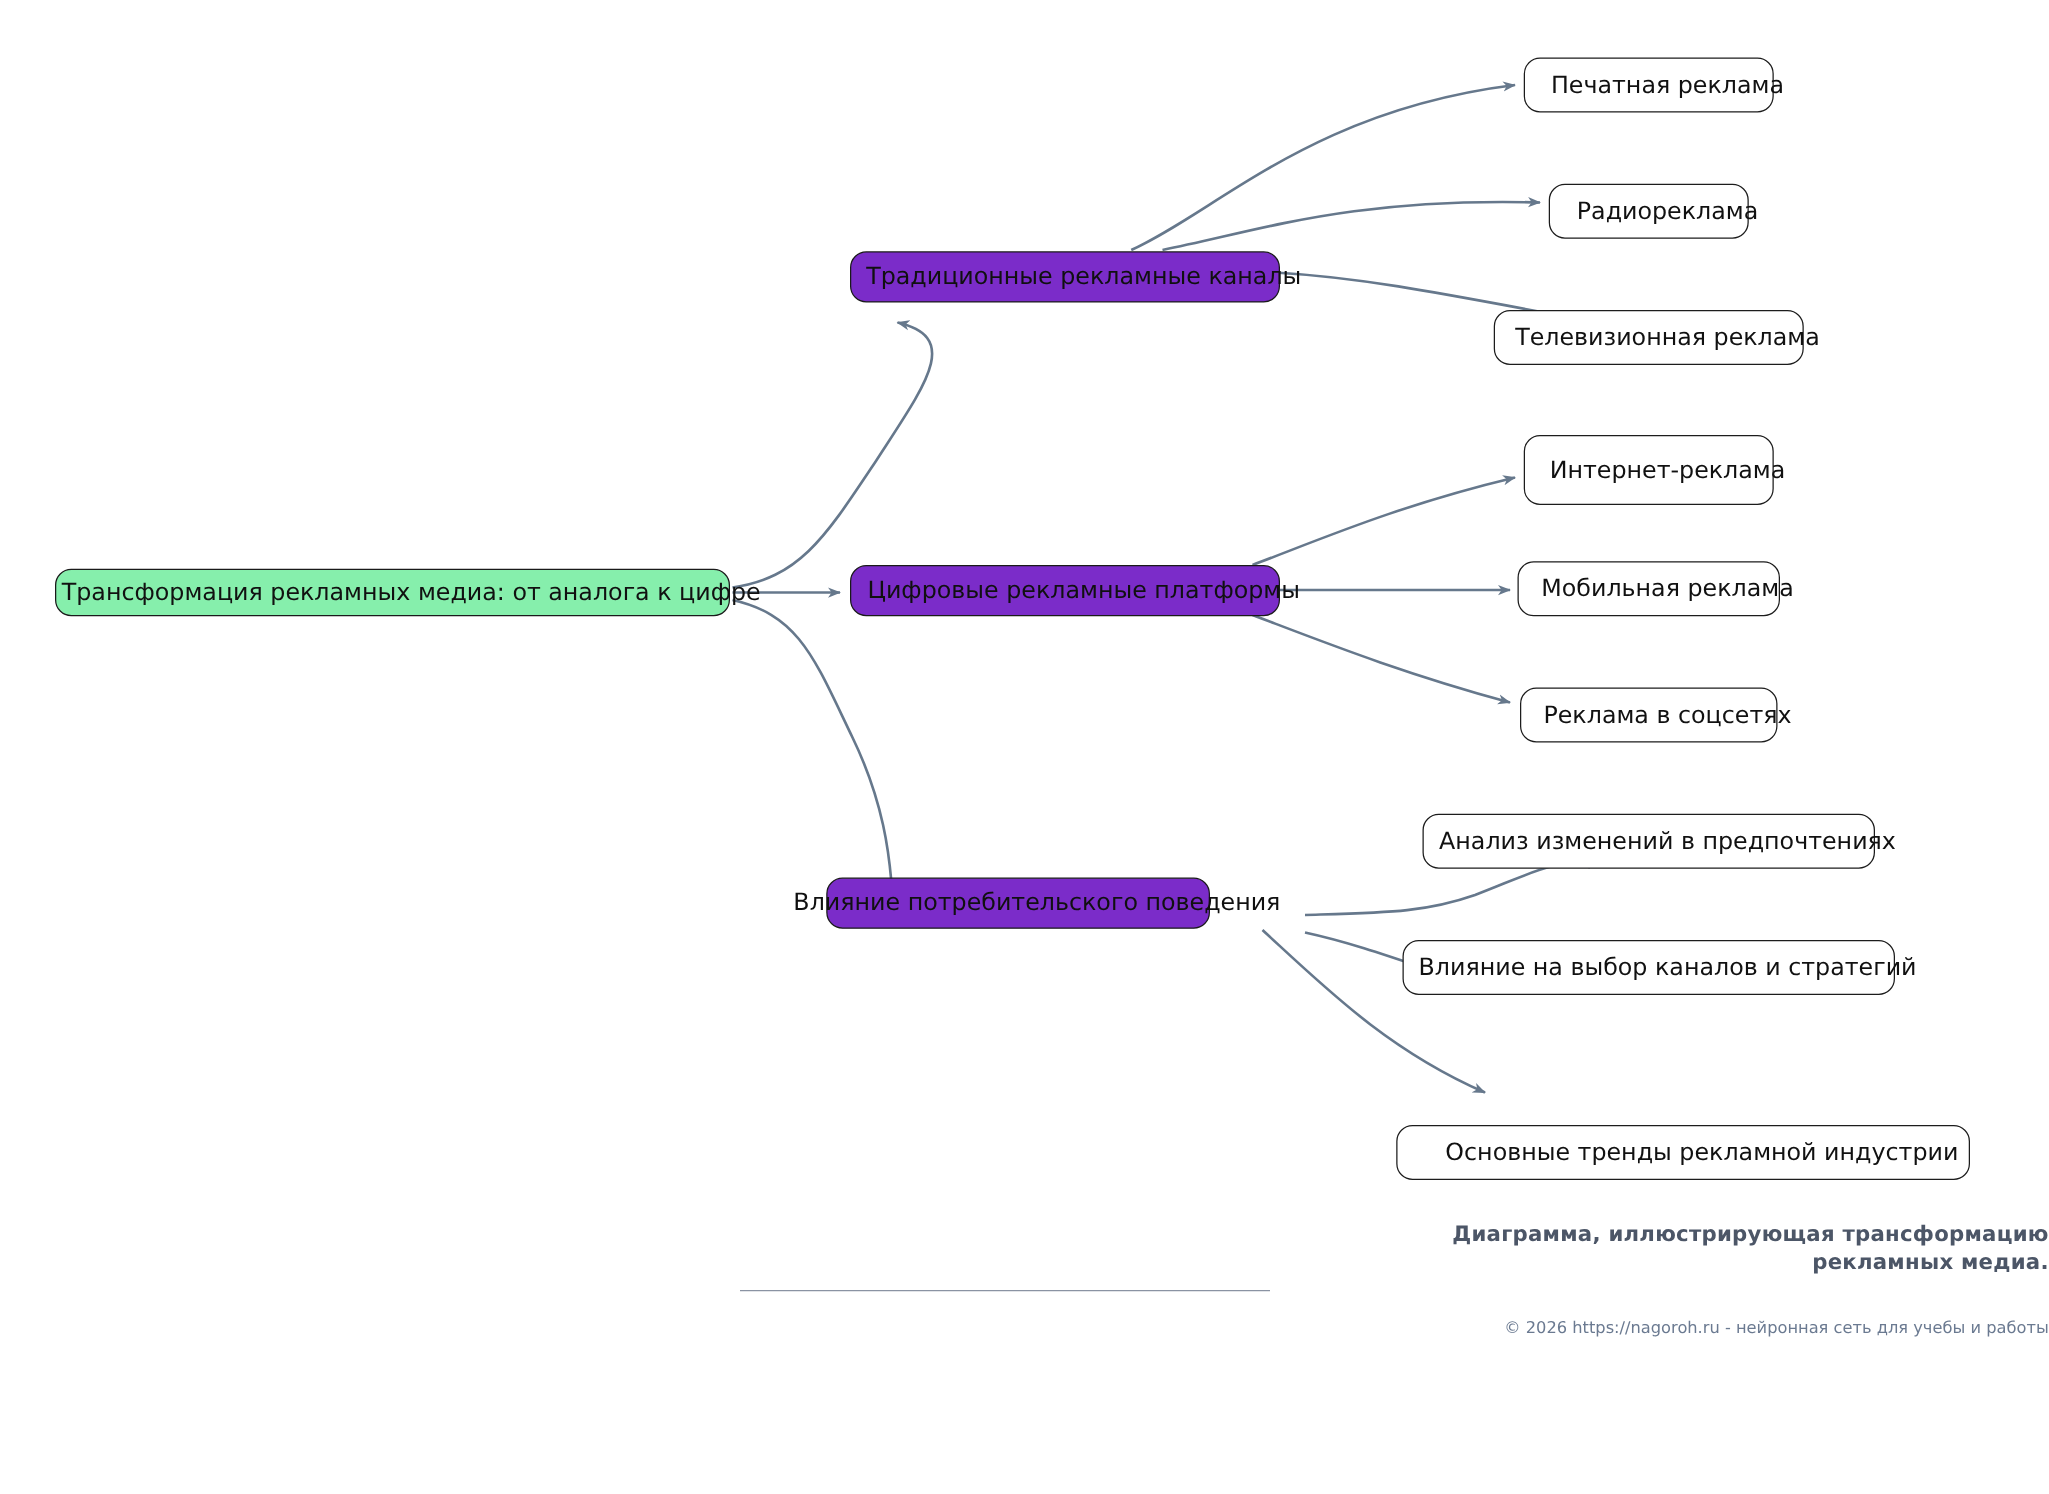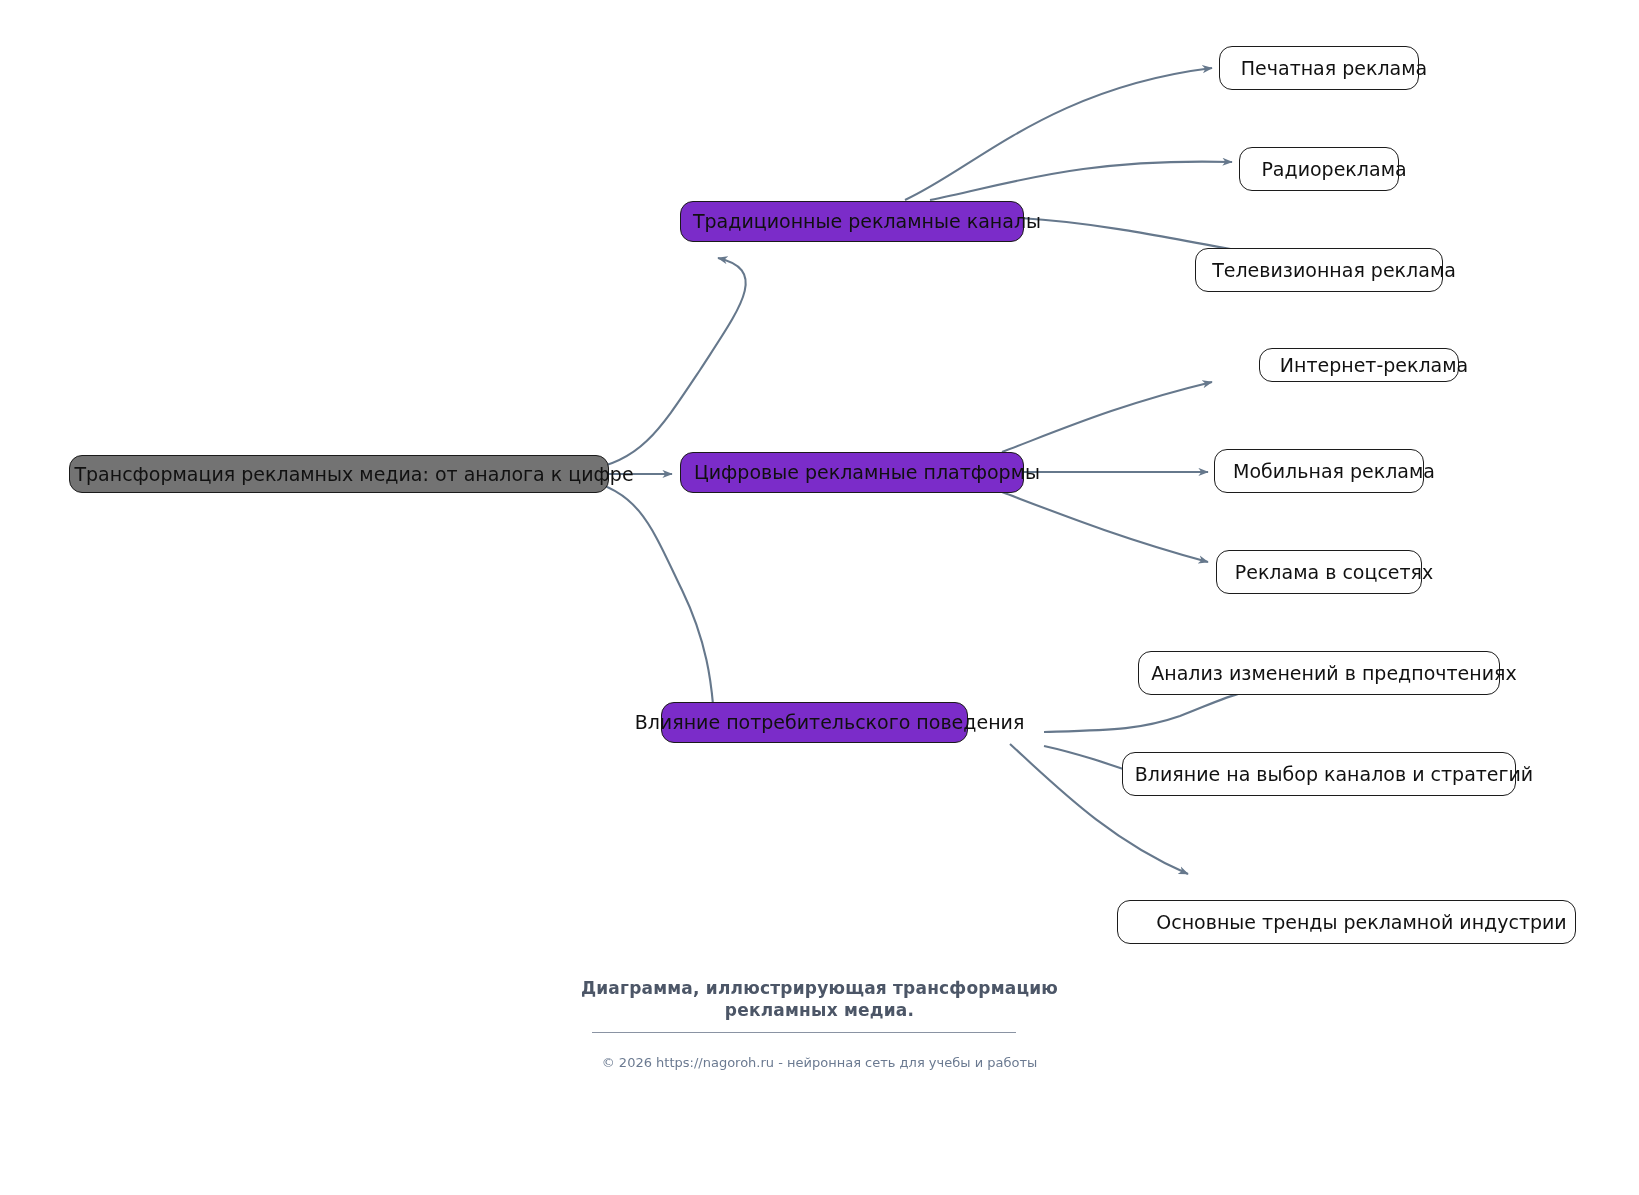--- a/index.html
+++ b/index.html
@@ -34,25 +34,24 @@
     box-sizing: border-box;
     display: flex;
     align-items: center;
     justify-content: center;
     border-radius: 13px;
     white-space: nowrap;
     line-height: 1;
     padding-left: 30px;
   }
   .node-root {
-    background: #737373;
+    background: #86efac;
     border: 1.6px solid #1a1a1a;
     color: #111111;
     font-size: 19px;
-    margin-left: 25px;
   }
   .node-branch {
     background: #7B2CC9;
     border: 1.6px solid #1a1a1a;
     color: #101010;
     font-size: 19px;
   }
   .node-leaf {
     background: #ffffff;
     border: 1.9px solid #1c1c1c;
@@ -60,21 +59,21 @@
     font-size: 19px;
   }
   .node-label {
     display: block;
     padding: 0 2px;
   }
   .footer {
     position: absolute;
     left: 0;
     width: 1639px;
-    text-align: center;
+    text-align: right;
   }
   .caption {
     top: 977px;
     color: #4C5667;
     font-size: 17px;
     font-weight: bold;
     line-height: 22px;
     letter-spacing: 0.2px;
   }
   .divider {
@@ -135,21 +134,21 @@
   <div class="node node-leaf" style="left:1239px; top:147px; width:160px; height:44px;">
     <span class="node-label">Радиореклама</span>
   </div>
   <div class="node node-leaf" style="left:1195px; top:248px; width:248px; height:44px;">
     <span class="node-label">Телевизионная реклама</span>
   </div>
 
   <div class="node node-branch" style="left:680px; top:452px; width:344px; height:41px;">
     <span class="node-label">Цифровые рекламные платформы</span>
   </div>
-  <div class="node node-leaf" style="left:1219px; top:348px; width:200px; height:34px;margin-left:40px;">
+  <div class="node node-leaf" style="left:1219px; top:348px; width:200px; height:56px;">
     <span class="node-label">Интернет-реклама</span>
   </div>
   <div class="node node-leaf" style="left:1214px; top:449px; width:210px; height:44px;">
     <span class="node-label">Мобильная реклама</span>
   </div>
   <div class="node node-leaf" style="left:1216px; top:550px; width:206px; height:44px;">
     <span class="node-label">Реклама в соцсетях</span>
   </div>
 
   <div class="node node-branch" style="left:661px; top:702px; width:307px; height:41px;">

